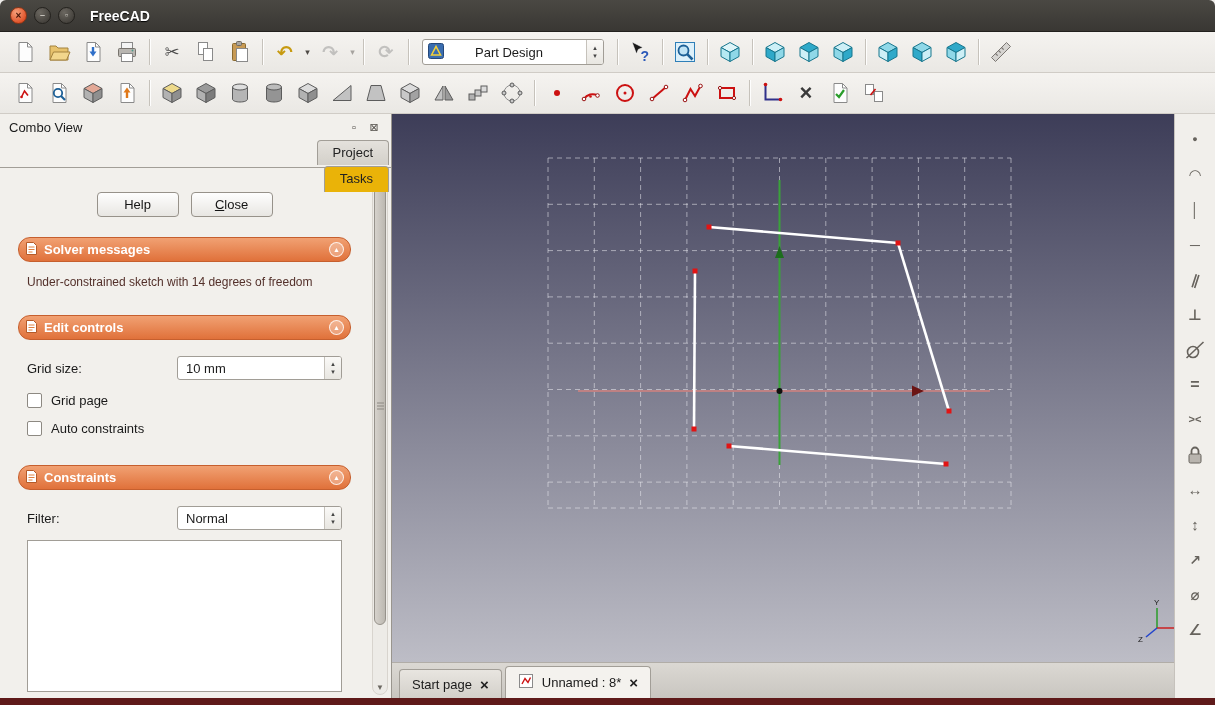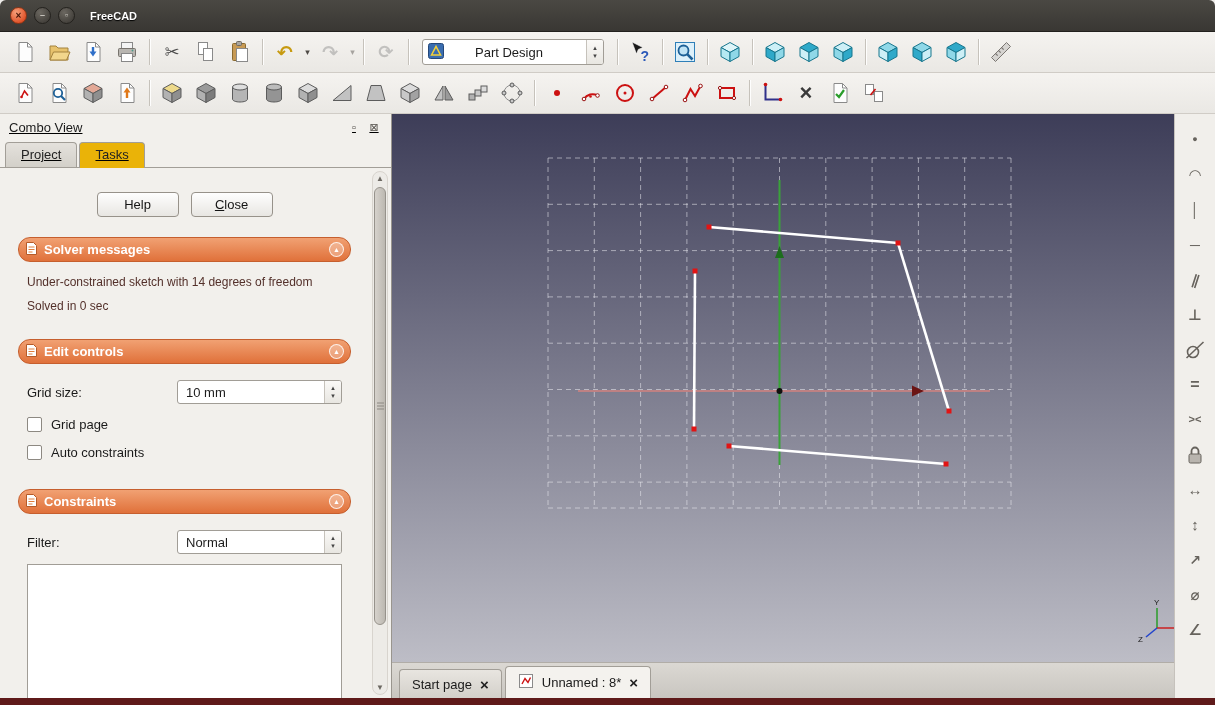--- a/index.html
+++ b/index.html
@@ -9,47 +9,47 @@
   
   .titlebar{position:absolute;left:0;top:0;width:100%;height:32px;
     background:linear-gradient(#4a4843,#393733);border-bottom:1px solid #23211e;
     display:flex;align-items:center;padding:0 10px;gap:7px;border-radius:6px 6px 0 0;}
   .win-btn{width:17px;height:17px;border-radius:50%;font-size:10px;line-height:15px;
     text-align:center;font-weight:bold;}
   .win-btn.close{background:radial-gradient(circle at 35% 30%,#f6a07a,#de5027 75%);
     border:1px solid #8e3414;color:#47170a;}
   .win-btn.minmax{background:radial-gradient(circle at 35% 30%,#6b6760,#44413c 75%);
     border:1px solid #23211d;color:#ccc9c2;font-size:9px;}
-  .title-text{color:#fff;font-weight:bold;font-size:11px;margin-left:8px;text-shadow:0 1px 1px #000;}
+  .title-text{color:#fff;font-weight:bold;font-size:14px;margin-left:8px;text-shadow:0 1px 1px #000;}
   
   .toolbar{position:absolute;left:0;width:100%;height:41px;
     background:linear-gradient(#f5f3f0,#eae8e4);border-bottom:1px solid #d0ccc6;
     display:flex;align-items:center;padding:0 8px;}
   #toolbar1{top:32px;} #toolbar2{top:73px;}
   .tbtn{width:30px;height:30px;margin:0 2px;display:flex;align-items:center;justify-content:center;border-radius:3px;}
   .tbtn.disabled{opacity:.45;filter:grayscale(1);}
   .caret{width:11px;height:30px;display:flex;align-items:center;justify-content:center;font-size:9px;color:#4e4a45;}
   .caret.disabled{opacity:.45;}
   .sep{width:1px;height:26px;background:#c6c2bb;box-shadow:1px 0 0 rgba(255,255,255,.9);margin:0 5px;}
   .glyph{font-weight:bold;line-height:1;}
   .wb-combo{display:flex;align-items:center;height:26px;width:182px;background:#fff;
     border:1px solid #a19d96;border-radius:3px;margin:0 8px;padding-left:5px;gap:6px;
     font-size:13px;color:#1c1c1c;}
   .wb-combo .wb-label{flex:1;margin-left:25px;}
   .spin{width:17px;height:100%;border-left:1px solid #c6c2bb;display:flex;flex-direction:column;
     align-items:center;justify-content:center;font-size:7px;color:#444;line-height:1.1;
     background:linear-gradient(#faf9f7,#e8e6e1);border-radius:0 2px 2px 0;}
   
   #combo-view{position:absolute;left:0;top:114px;width:392px;height:584px;
-    background:#f2f0ec;border-right:1px solid #99958e;display:flex;flex-direction:column;text-decoration:underline;}
+    background:#f2f0ec;border-right:1px solid #99958e;display:flex;flex-direction:column;}
   .cv-header{height:26px;display:flex;align-items:center;padding:0 9px;font-size:13px;color:#1b1b1b;}
   .cv-header .spacer{flex:1;}
   .cv-winbtn{width:16px;height:16px;margin-left:4px;display:flex;align-items:center;justify-content:center;
     font-size:11px;color:#4e4a45;}
-  .cv-tabs{display:flex;align-items:flex-end;padding-left:5px;height:27px;}
+  .cv-tabs{display:flex;align-items:flex-end;padding-left:5px;height:27px;flex-direction:column;}
   .cv-tab{padding:4px 15px 5px;font-size:13px;color:#222;margin-right:2px;
     background:linear-gradient(#e4e1dc,#d3d0c9);border:1px solid #a29e97;border-bottom:none;
     border-radius:4px 4px 0 0;position:relative;}
   .cv-tab.active{background:#eab308;top:1px;padding-bottom:6px;z-index:2;}
   .cv-body{flex:1;border-top:1px solid #a29e97;position:relative;overflow:hidden;}
   .cv-content{position:absolute;left:0;top:0;right:22px;bottom:0;overflow:hidden;}
   .task-buttons{display:flex;justify-content:center;gap:12px;margin:24px 0 20px;}
   .task-btn{width:82px;height:25px;display:flex;align-items:center;justify-content:center;
     background:linear-gradient(#fefefe,#e8e6e2);border:1px solid #97928a;border-radius:4px;
     font-size:13px;color:#141414;}
@@ -449,21 +449,20 @@
           <div class="sec-header">
             <span><svg width="13" height="15" viewBox="0 0 13 15">
                   <path d="M1.5 1.5h7l3 3v9h-10z" fill="#fff" stroke="#b55a28"></path>
                   <path d="M3.5 6h6M3.5 8.5h6M3.5 11h4" stroke="#e08040"></path>
                 </svg></span>
             <span>Solver messages</span>
             <span class="sec-collapse">▲</span>
           </div>
           <div class="sec-body">
             <div class="solver-line">Under-constrained sketch with 14 degrees of freedom</div>
-            <div class="solver-line">Solved in 0 sec</div>
           </div>
         </div>
 
         <div class="section">
           <div class="sec-header">
             <span><svg width="13" height="15" viewBox="0 0 13 15">
                   <path d="M1.5 1.5h7l3 3v9h-10z" fill="#fff" stroke="#b55a28"></path>
                   <path d="M3.5 6h6M3.5 8.5h6M3.5 11h4" stroke="#e08040"></path>
                 </svg></span>
             <span>Edit controls</span>

